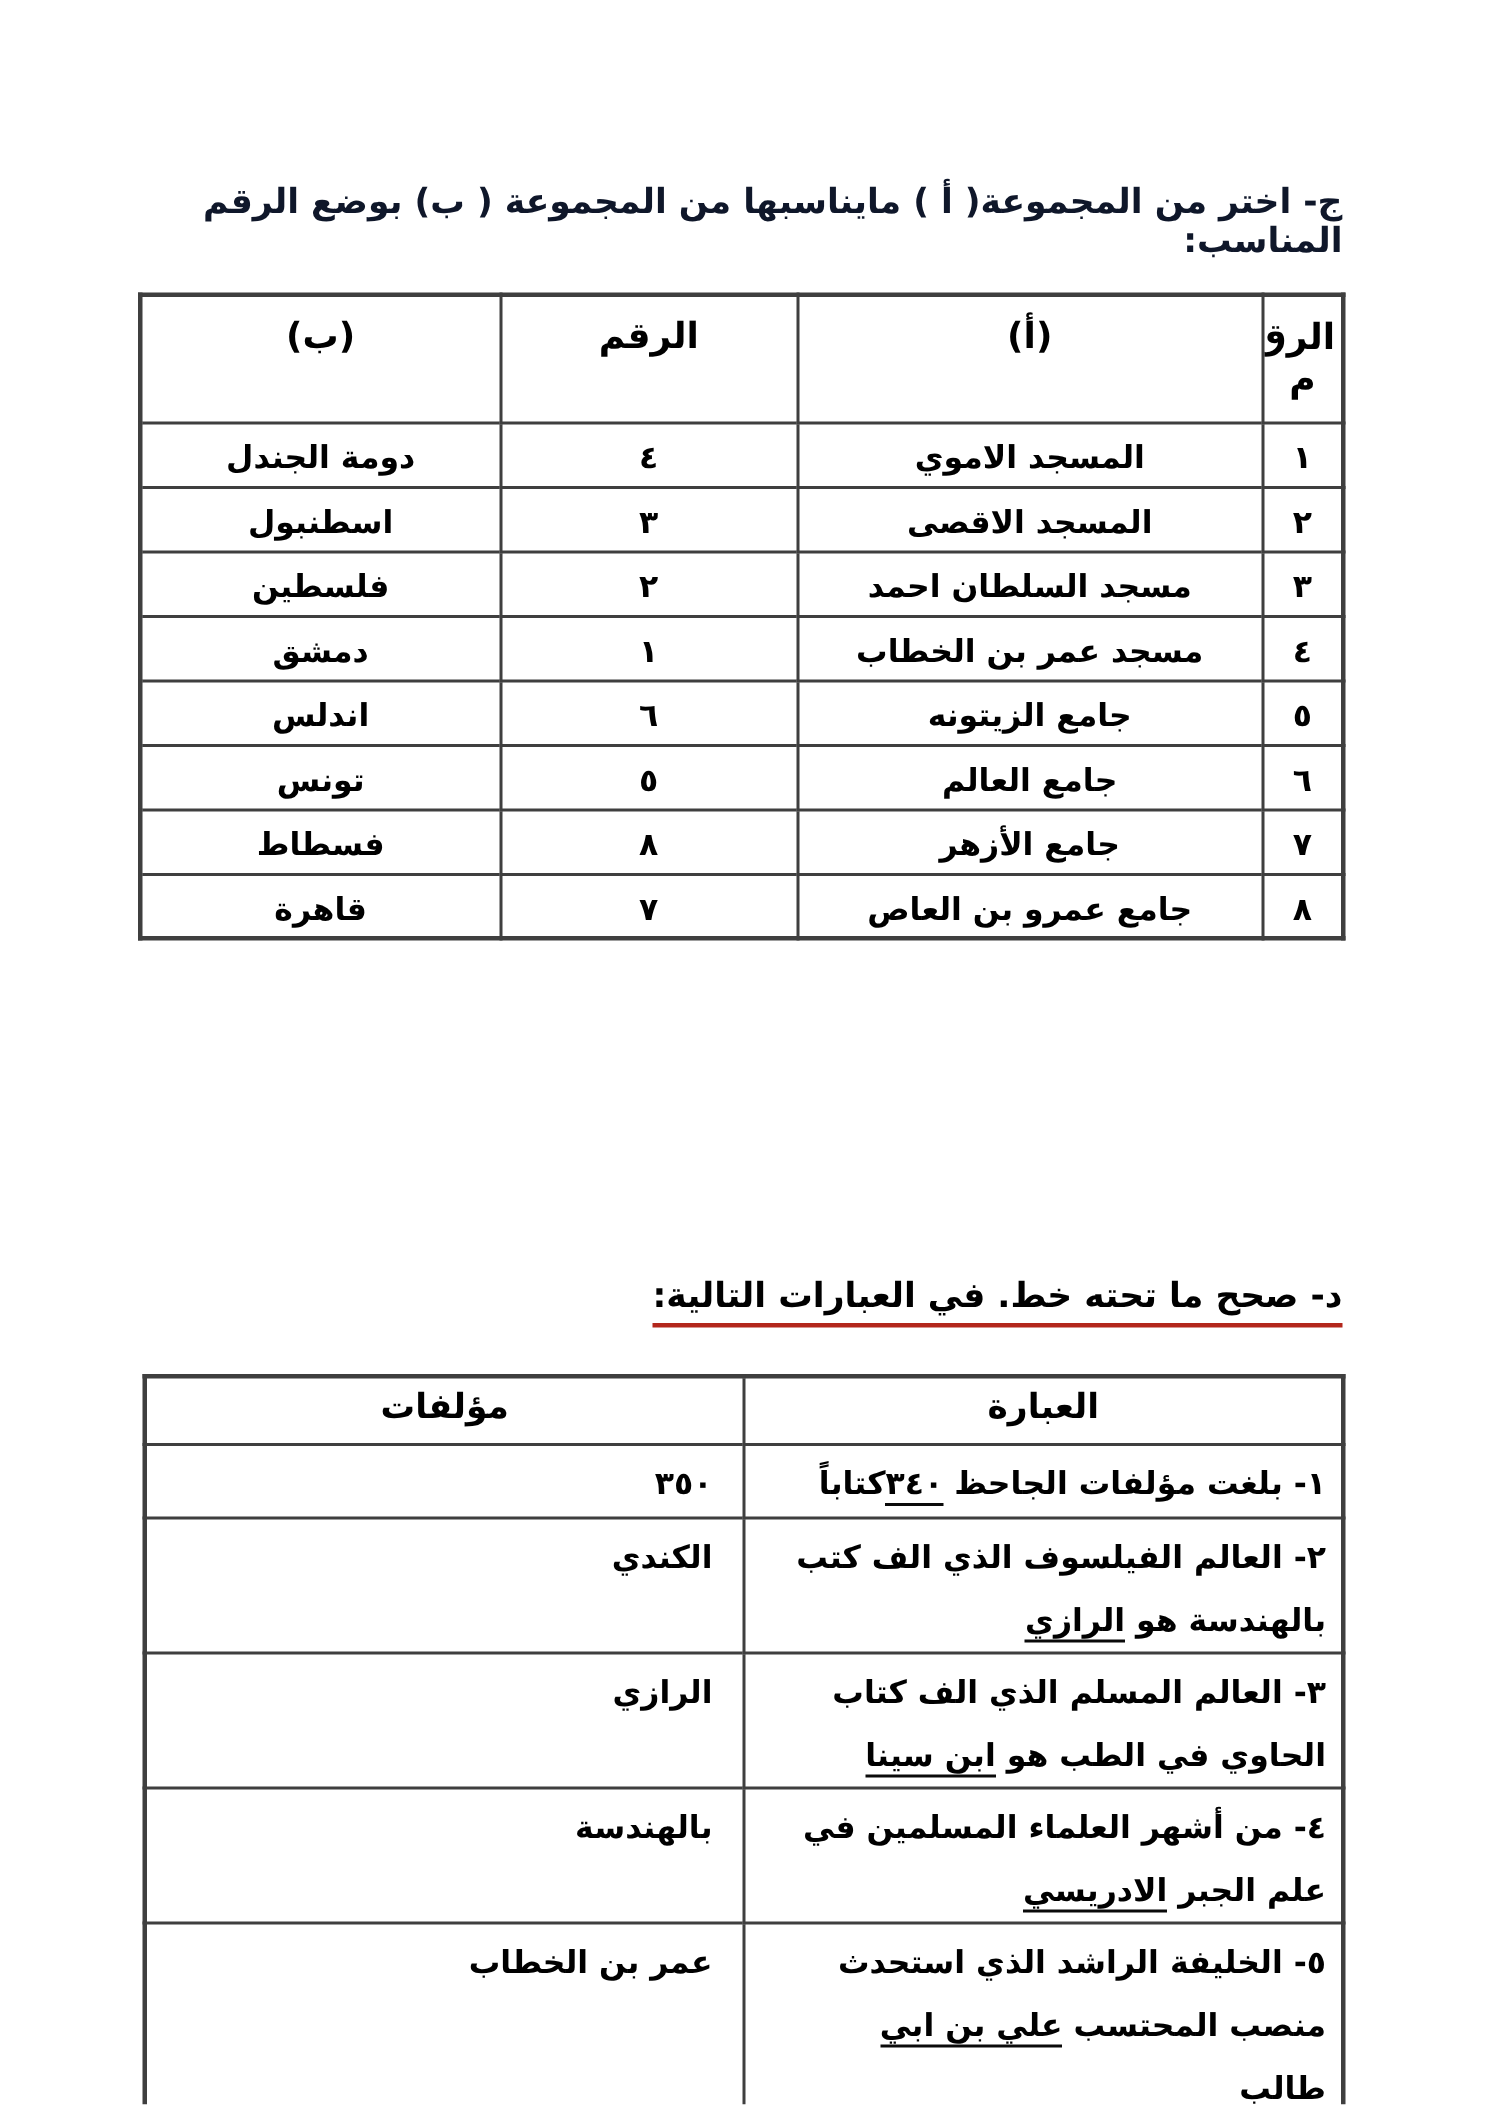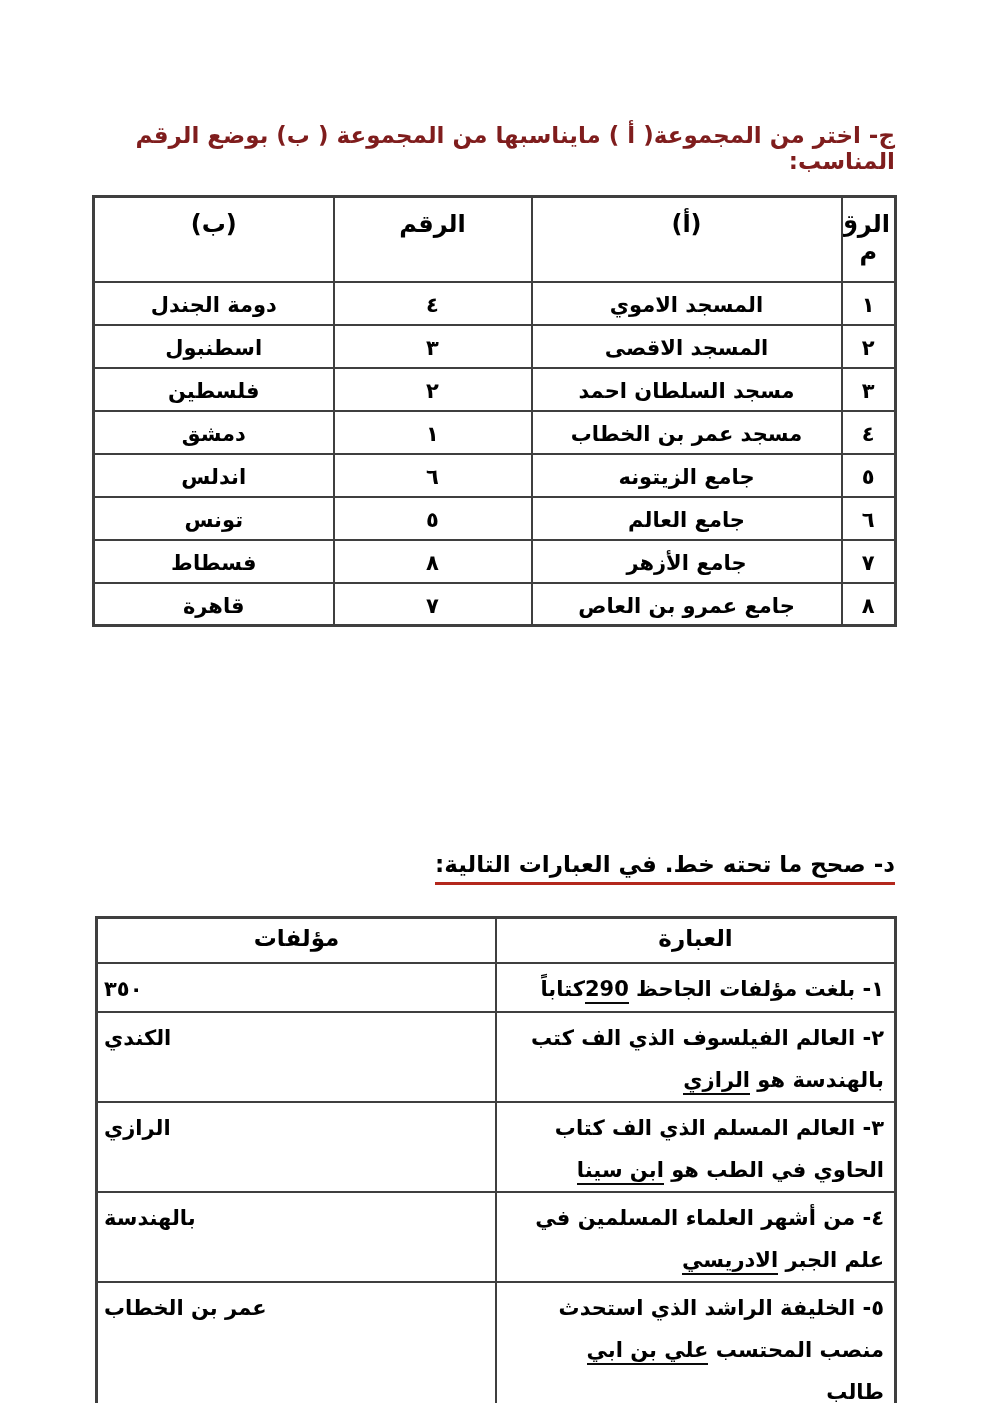--- a/index.html
+++ b/index.html
@@ -7,21 +7,21 @@
     width:992px;height:1403px;
     font-family:"DejaVu Sans",sans-serif;
     direction:rtl;
     color:#000;
   }
   .page{position:relative;width:992px;height:1403px;background:#fff;overflow:hidden;}
 
   
   .heading-c{
     position:absolute;top:122px;right:97px;left:97px;
-    text-align:right;font-size:23px;font-weight:bold;color:#7f1d1d;
+    text-align:right;font-size:23px;font-weight:bold;color:#0f172a;
   }
   .heading-d{
     position:absolute;top:851px;right:97px;left:97px;
     text-align:right;font-size:23px;font-weight:bold;color:#000000;
   }
   .heading-d .underline{
     display:inline-block;border-bottom:3px solid #b3271c;padding-bottom:5px;
   }
 
   
@@ -37,21 +37,21 @@
   #table-c .col-num{width:54px;margin-left:25px;}
   #table-c .col-a{width:310px;}
   #table-c .col-raqm{width:198px;}
   #table-c .col-b{width:240px;}
 
   
   #table-d{top:916px;width:802px;}
   #table-d th{font-size:23px;text-align:center;padding:6px 6px 0 6px;height:45px;}
   #table-d td{font-size:21px;line-height:2;}
   #table-d td.phrase{text-align:right;padding:4px 10px 0 8px;width:649px;}
-  #table-d td.corr{text-align:left;padding:4px 20px 0 6px;width:153px;}
+  #table-d td.corr{text-align:right;padding:4px 20px 0 6px;width:153px;}
   #table-d tr.r-small td{height:49px;}
   #table-d tr.r-tall td{height:83px;}
 
   .u{border-bottom:2px solid #0a0a0a;padding-bottom:1px;}
 </style>
 </head>
 <body>
 
 <div class="page">
 
@@ -118,21 +118,21 @@
 
   <div class="heading-d"><span class="underline">د- صحح ما تحته خط. في العبارات التالية:</span></div>
 
   <table class="tbl" id="table-d">
     <tbody>
         <tr>
       <th>العبارة</th>
       <th>مؤلفات</th>
     </tr>
     <tr class="r-small">
-      <td class="phrase"><span>١- بلغت مؤلفات الجاحظ </span><span class="u">290</span><span>كتاباً</span></td>
+      <td class="phrase"><span>١- بلغت مؤلفات الجاحظ </span><span class="u">٣٤٠</span><span>كتاباً</span></td>
       <td class="corr">٣٥٠</td>
     </tr>
     <tr class="r-small">
       <td class="phrase"><span>٢- العالم الفيلسوف  الذي الف كتب بالهندسة هو </span><span class="u">الرازي</span><span></span></td>
       <td class="corr">الكندي</td>
     </tr>
     <tr class="r-small">
       <td class="phrase"><span>٣- العالم المسلم الذي الف كتاب الحاوي في الطب هو </span><span class="u">ابن سينا</span><span></span></td>
       <td class="corr">الرازي</td>
     </tr>

